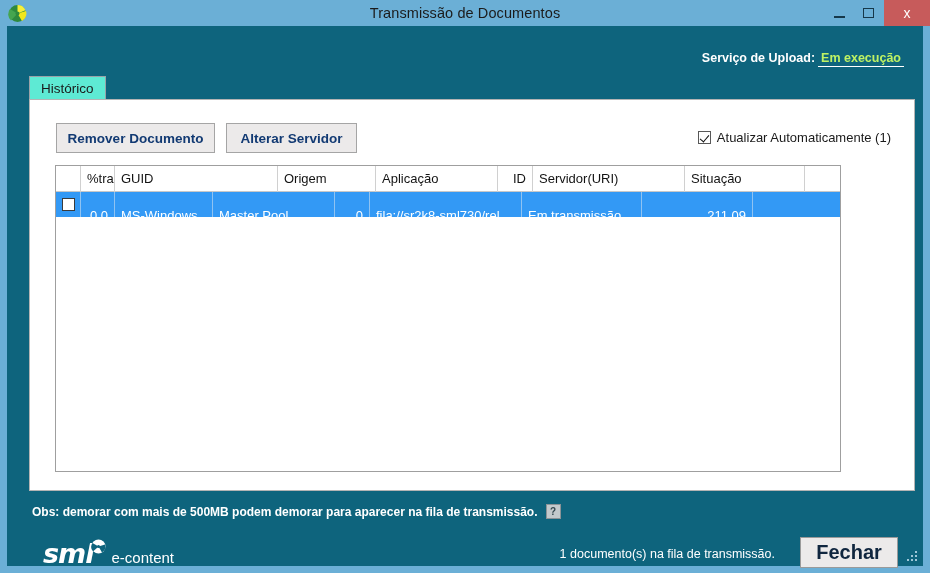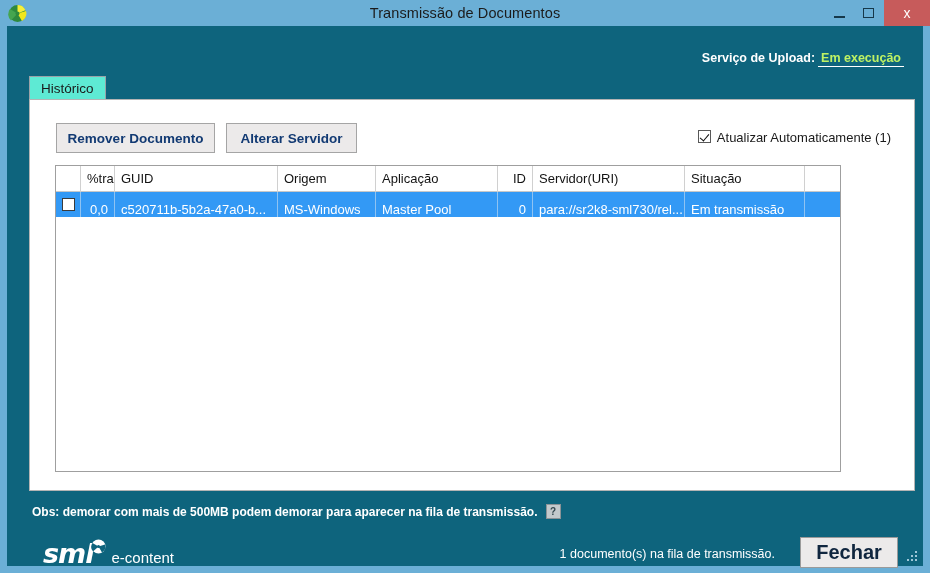--- a/index.html
+++ b/index.html
@@ -131,21 +131,21 @@
     font-weight: bold;
     font-size: 13.5px;
     display: flex; align-items: center; justify-content: center;
   }
   #btn-remove { left: 26px; width: 159px; }
   #btn-server { left: 196px; width: 131px; }
 
   
   #autorefresh {
     position: absolute; right: 23px; top: 30px;
-    display: flex; 
+    display: flex; align-items: center;
     font-size: 13px; color: #1a1a1a;
   }
   #autorefresh .cb {
     width: 13px; height: 13px;
     border: 1px solid #585858;
     background: #ffffff;
     margin-right: 6px;
     position: relative;
   }
   #autorefresh .cb::after {
@@ -183,21 +183,21 @@
   }
   #grid-row {
     display: flex;
     height: 25px;
     background: #3399f5;
   }
   #grid-row .cell {
     height: 25px; line-height: 25px;
     font-size: 13px;
     color: #ffffff;
-    padding: 5px 6px;
+    padding: 11px 6px;
     border-right: 1px solid #8fc3f2;
     overflow: hidden;
     white-space: nowrap;
   }
   .c-check  { width: 25px; flex: 0 0 25px; padding: 0 !important;
               display: flex; align-items: center; justify-content: center; }
   .c-pct    { width: 34px; flex: 0 0 34px; text-align: right; }
   .c-guid   { width: 163px; flex: 0 0 163px; }
   .c-origem { width: 98px; flex: 0 0 98px; }
   .c-aplic  { width: 122px; flex: 0 0 122px; }
@@ -325,25 +325,24 @@
             <div class="cell c-id">ID</div>
             <div class="cell c-serv">Servidor(URI)</div>
             <div class="cell c-sit">Situação</div>
             <div class="cell c-tam">Tamanho(M</div>
           </div>
           <div id="grid-row">
             <div class="cell c-check">
               <span id="row-checkbox"></span>
             </div>
             <div class="cell c-pct">0,0</div>
-            <div class="cell c-guid">c520711b-5b2a-47a0-b...</div>
             <div class="cell c-origem">MS-Windows</div>
             <div class="cell c-aplic">Master Pool</div>
             <div class="cell c-id">0</div>
-            <div class="cell c-serv">para://sr2k8-sml730/rel...</div>
+            <div class="cell c-serv">fila://sr2k8-sml730/rel...</div>
             <div class="cell c-sit">Em transmissão</div>
             <div class="cell c-tam">211,09</div>
           </div>
         </div>
       </div>
     </div>
 
     <div id="obs">
       <span>Obs: demorar com mais de 500MB podem demorar para aparecer na fila de transmissão.</span>
       <span id="obs-help">?</span>

